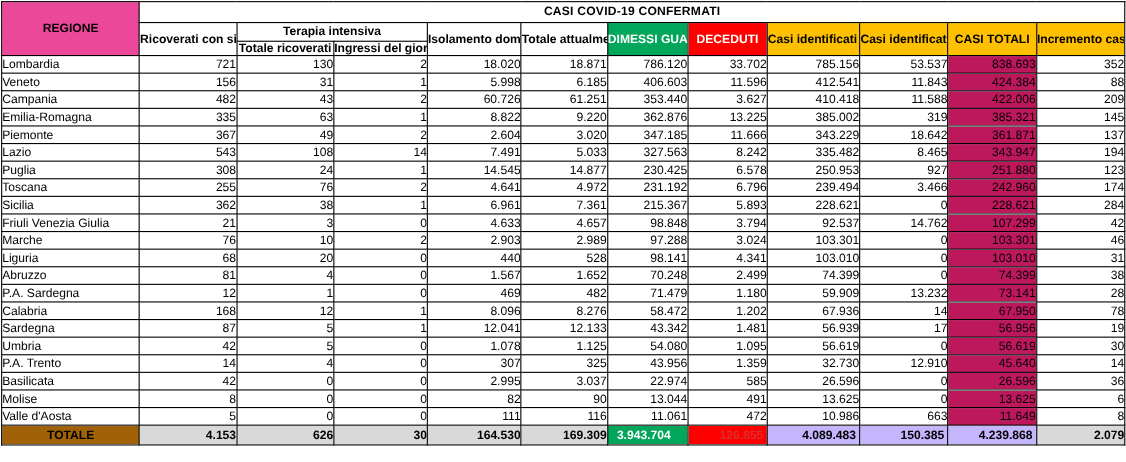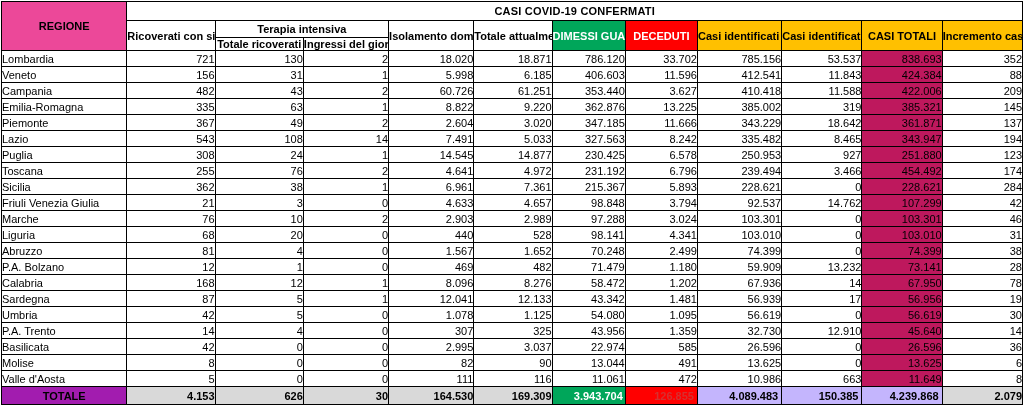--- a/index.html
+++ b/index.html
@@ -97,30 +97,30 @@
     padding-right: 3px;
     font-size: 11px;
   }
   td.amberc { background: #be185d; }
   
   tr.totale td {
     font-weight: bold;
     height: 17px;
   }
   tr.totale td.region {
-    background: #a21caf;
+    background: #a16207;
     text-align: center;
     font-weight: bold;
   }
   tr.totale td.num { background: #d9d9d9; }
   tr.totale td.tgreen {
     background: #00a65a;
     color: #ffffff;
     text-align: right;
-    padding-right: 2px;
+    padding-right: 15px;
   }
   tr.totale td.tred {
     background: #ff0000;
     color: #d63030;
     text-align: right;
     padding-right: 3px;
   }
   tr.totale td.tamber {
     background: #c4b5fd;
     color: #000;
@@ -272,21 +272,21 @@
           <td class="region">Toscana</td>
           <td class="num ">255</td>
           <td class="num ">76</td>
           <td class="num ">2</td>
           <td class="num ">4.641</td>
           <td class="num ">4.972</td>
           <td class="num ">231.192</td>
           <td class="num ">6.796</td>
           <td class="num ">239.494</td>
           <td class="num ">3.466</td>
-          <td class="num amberc">454.492</td>
+          <td class="num amberc">242.960</td>
           <td class="num ">174</td>
         </tr>
         <tr>
           <td class="region">Sicilia</td>
           <td class="num ">362</td>
           <td class="num ">38</td>
           <td class="num ">1</td>
           <td class="num ">6.961</td>
           <td class="num ">7.361</td>
           <td class="num ">215.367</td>
@@ -346,21 +346,21 @@
           <td class="num ">1.567</td>
           <td class="num ">1.652</td>
           <td class="num ">70.248</td>
           <td class="num ">2.499</td>
           <td class="num ">74.399</td>
           <td class="num ">0</td>
           <td class="num amberc">74.399</td>
           <td class="num ">38</td>
         </tr>
         <tr>
-          <td class="region">P.A. Bolzano</td>
+          <td class="region">P.A. Sardegna</td>
           <td class="num ">12</td>
           <td class="num ">1</td>
           <td class="num ">0</td>
           <td class="num ">469</td>
           <td class="num ">482</td>
           <td class="num ">71.479</td>
           <td class="num ">1.180</td>
           <td class="num ">59.909</td>
           <td class="num ">13.232</td>
           <td class="num amberc">73.141</td>

